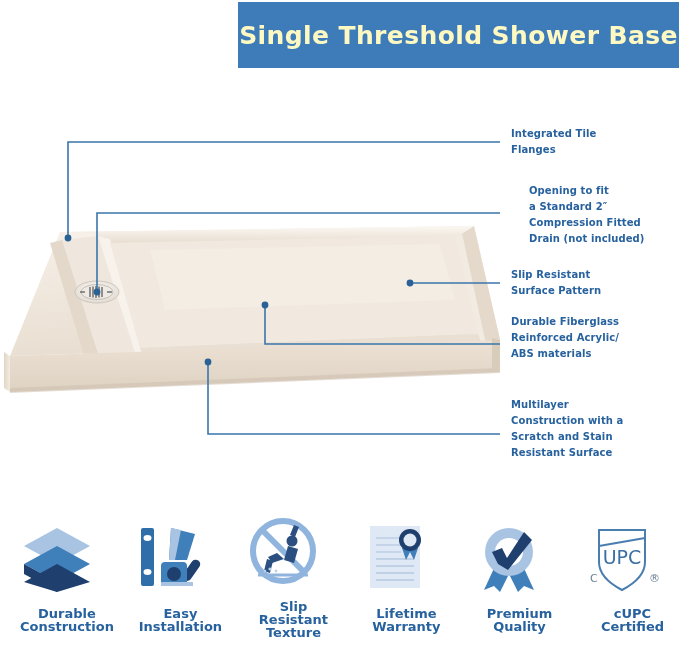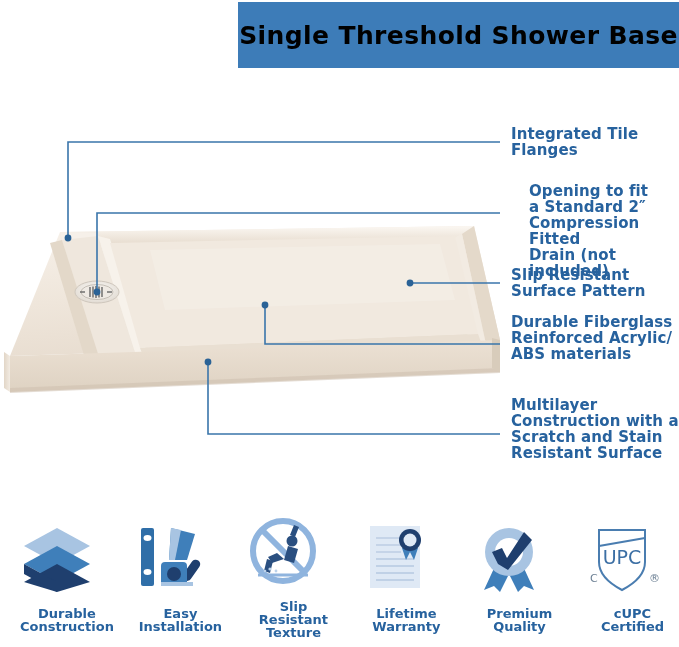--- a/index.html
+++ b/index.html
@@ -12,33 +12,33 @@
   #root { position: relative; width: 679px; height: 647px; background: #fff; }
 
   
   #header-banner {
     position: absolute; left: 238px; top: 2px;
     width: 441px; height: 66px;
     background: #3d7cb8;
     display: flex; align-items: center; justify-content: center;
   }
   #header-title {
-    color: #000000;
+    color: #fef9c3;
     font-size: 25px;
     font-weight: bold;
     letter-spacing: 0.4px;
     white-space: nowrap;
     font-family: "DejaVu Sans", sans-serif;
   }
 
   
   .callout-label {
     position: absolute;
     color: #27629e;
-    font-size: 15px;
+    font-size: 10px;
     font-weight: bold;
     line-height: 16px;
     font-family: "DejaVu Sans", sans-serif;
     white-space: pre-line;
     letter-spacing: 0.1px;
   }
   #callout-tile-flanges   { left: 511px; top: 126px; }
   #callout-drain-opening  { left: 529px; top: 183px; }
   #callout-slip-surface   { left: 511px; top: 267px; }
   #callout-fiberglass     { left: 511px; top: 314px; }

